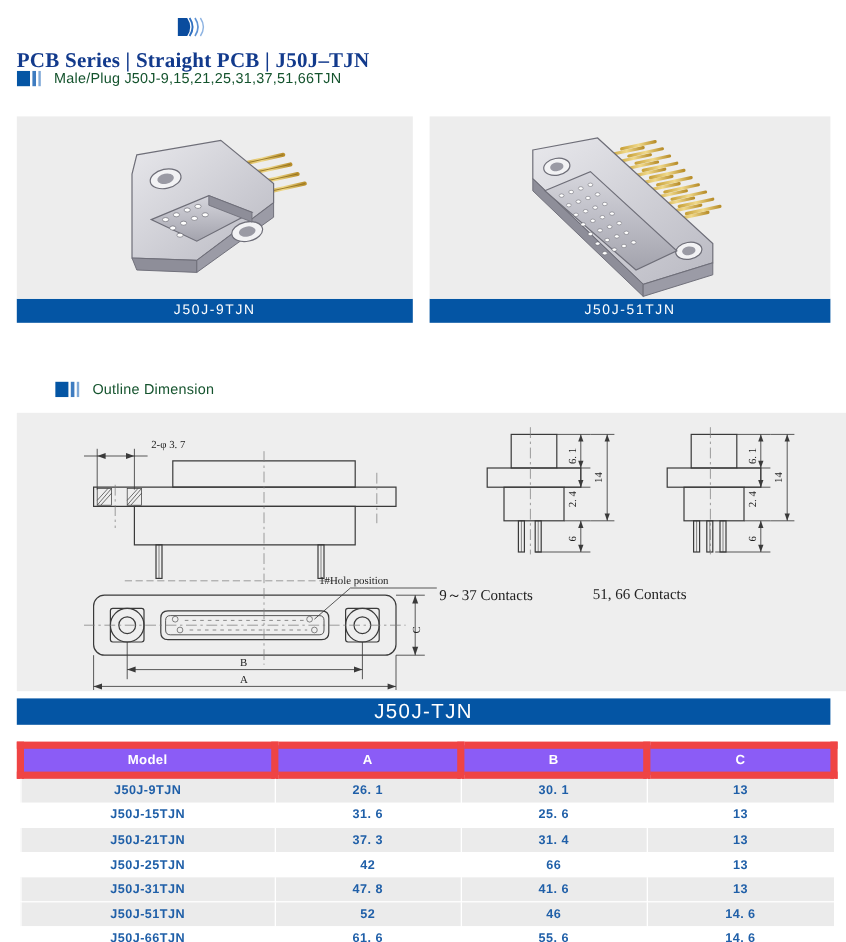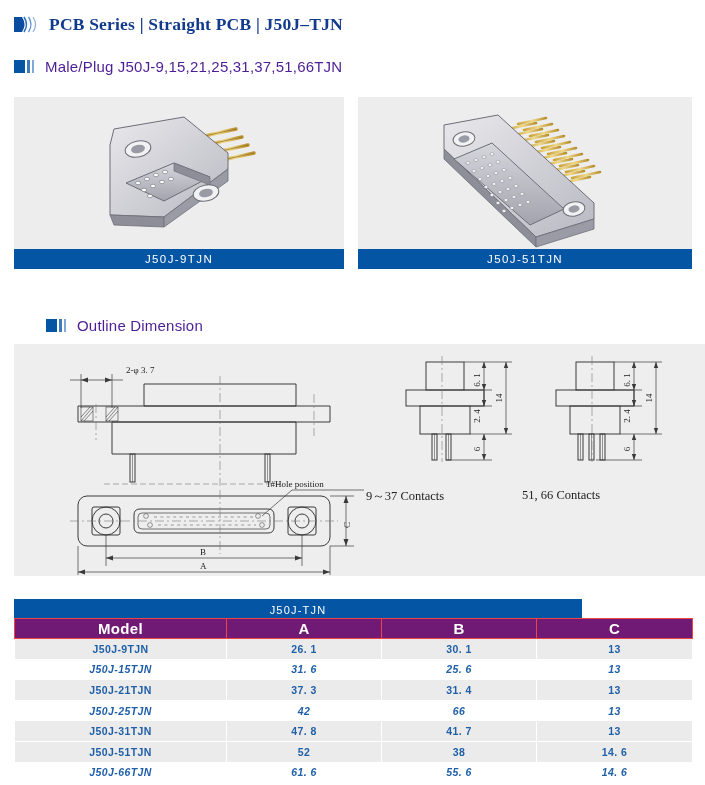--- a/index.html
+++ b/index.html
@@ -7,36 +7,36 @@
     width: 705px; height: 785px;
     background: #ffffff;
     font-family: "Liberation Sans", sans-serif;
     overflow: hidden;
   }
   .page { position: relative; width: 705px; height: 785px; }
 
   
   .main-title-row {
     position: absolute; left: 14px; top: 14px;
-    display: flex; align-items: center; gap: 9px;
+    display: flex; align-items: center; gap: 9px; flex-direction: column;
   }
   .title-icon { display: block; }
   .main-title {
     font-family: "Liberation Serif", serif;
     font-size: 17.5px; font-weight: bold;
     color: #123A8C; letter-spacing: .2px; white-space: nowrap;
   }
 
   
   .sec-row {
     position: absolute; display: flex; align-items: center; gap: 9px;
   }
   .sec-icon { display: block; }
   .sec-title {
-    font-size: 15px; color: #4c1d95; white-space: nowrap;
+    font-size: 12px; color: #14532d; white-space: nowrap;
     letter-spacing: .2px;
   }
   #sec-male { left: 14px; top: 58px; }
   #sec-outline { left: 14px; top: 317px; margin-left: 32px; }
 
   
   .panel { position: absolute; }
   .panel-img {
     background: #ededed; width: 100%; height: 152px;
     position: relative; overflow: hidden;
@@ -49,48 +49,48 @@
   #panel-9 { left: 14px; top: 97px; width: 330px; }
   #panel-51 { left: 358px; top: 97px; width: 334px; }
 
   
   #outline-panel {
     position: absolute; left: 14px; top: 344px; width: 682px; height: 232px;
     background: #eeeeee;
     padding-left: 20px;
   }
   #outline-cap {
-    position: absolute; left: 14px; top: 582px; width: 568px; height: 22px;
+    position: absolute; left: 14px; top: 582px; width: 678px; height: 22px;
     background: #0455A4; color: #fff;
     display: flex; align-items: center; justify-content: center;
-    font-size: 11px; letter-spacing: 1.2px; margin-top: 17px;
+    font-size: 17px; letter-spacing: 1.2px;
   }
   .view-cap {
     position: absolute;
     font-family: "Liberation Serif", serif;
     font-size: 12.5px; color: #222; white-space: nowrap;
   }
 
   
   #spec-table {
     position: absolute; left: 14px; top: 618px; width: 678px;
     border-collapse: collapse; table-layout: fixed;
   }
   #spec-table th {
-    background: #701a75; color: #ffffff;
-    font-size: 15px; font-weight: bold; height: 17px;
-    letter-spacing: .3px; border: 1px solid #ef4444;
+    background: #8b5cf6; color: #ffffff;
+    font-size: 11px; font-weight: bold; height: 17px;
+    letter-spacing: .3px; border: 6px solid #ef4444;
   }
   #spec-table td {
     font-size: 10.5px; color: #1F5FA8; text-align: center;
     height: 17.6px; border: 1px solid #ffffff; font-weight: bold;
     letter-spacing: .4px;
   }
   #spec-table tr.odd td { background: #ebebeb; }
-  #spec-table tr.even td { background: #ffffff; font-style: italic; }
+  #spec-table tr.even td { background: #ffffff; }
 
   svg { display: block; }
   .dimtext {
     font-family: "Liberation Serif", serif;
     font-size: 9px; fill: #222;
   }
 </style>
 </head>
 <body>
 
@@ -482,21 +482,21 @@
       <text class="dimtext" x="446" y="105" id="t1-6" transform="rotate(-90 446 105)" text-anchor="middle">6</text>
       <text class="dimtext" x="468" y="54" id="t1-14" transform="rotate(-90 468 54)" text-anchor="middle">14</text>
 
       <text class="dimtext" x="596" y="36" id="t2-61" transform="rotate(-90 596 36)" text-anchor="middle">6. 1</text>
       <text class="dimtext" x="596" y="72" id="t2-24" transform="rotate(-90 596 72)" text-anchor="middle">2. 4</text>
       <text class="dimtext" x="596" y="105" id="t2-6" transform="rotate(-90 596 105)" text-anchor="middle">6</text>
       <text class="dimtext" x="618" y="54" id="t2-14" transform="rotate(-90 618 54)" text-anchor="middle">14</text>
     </svg>
 
     <div class="view-cap" style="left:352px; top:144px;text-align:center;">9～37 Contacts</div>
-    <div class="view-cap" style="left:508px; top:144px;">51, 66 Contacts</div>
+    <div class="view-cap" style="left:480px; top:144px;">51, 66 Contacts</div>
   </div>
 
   <div id="outline-cap">J50J-TJN</div>
 
   <table id="spec-table">
     <colgroup>
       <col style="width:212px">
         <col style="width:155px">
         <col style="width:155px">
         <col style="width:156px">
@@ -530,27 +530,27 @@
         </tr>
         <tr class="even">
           <td>J50J-25TJN</td>
           <td>42</td>
           <td>66</td>
           <td>13</td>
         </tr>
         <tr class="odd">
           <td>J50J-31TJN</td>
           <td>47. 8</td>
-          <td>41. 7</td>
+          <td>41. 6</td>
           <td>13</td>
         </tr>
         <tr class="odd">
           <td>J50J-51TJN</td>
           <td>52</td>
-          <td>38</td>
+          <td>46</td>
           <td>14. 6</td>
         </tr>
         <tr class="even">
           <td>J50J-66TJN</td>
           <td>61. 6</td>
           <td>55. 6</td>
           <td>14. 6</td>
         </tr>
       </tbody>
   </table>

